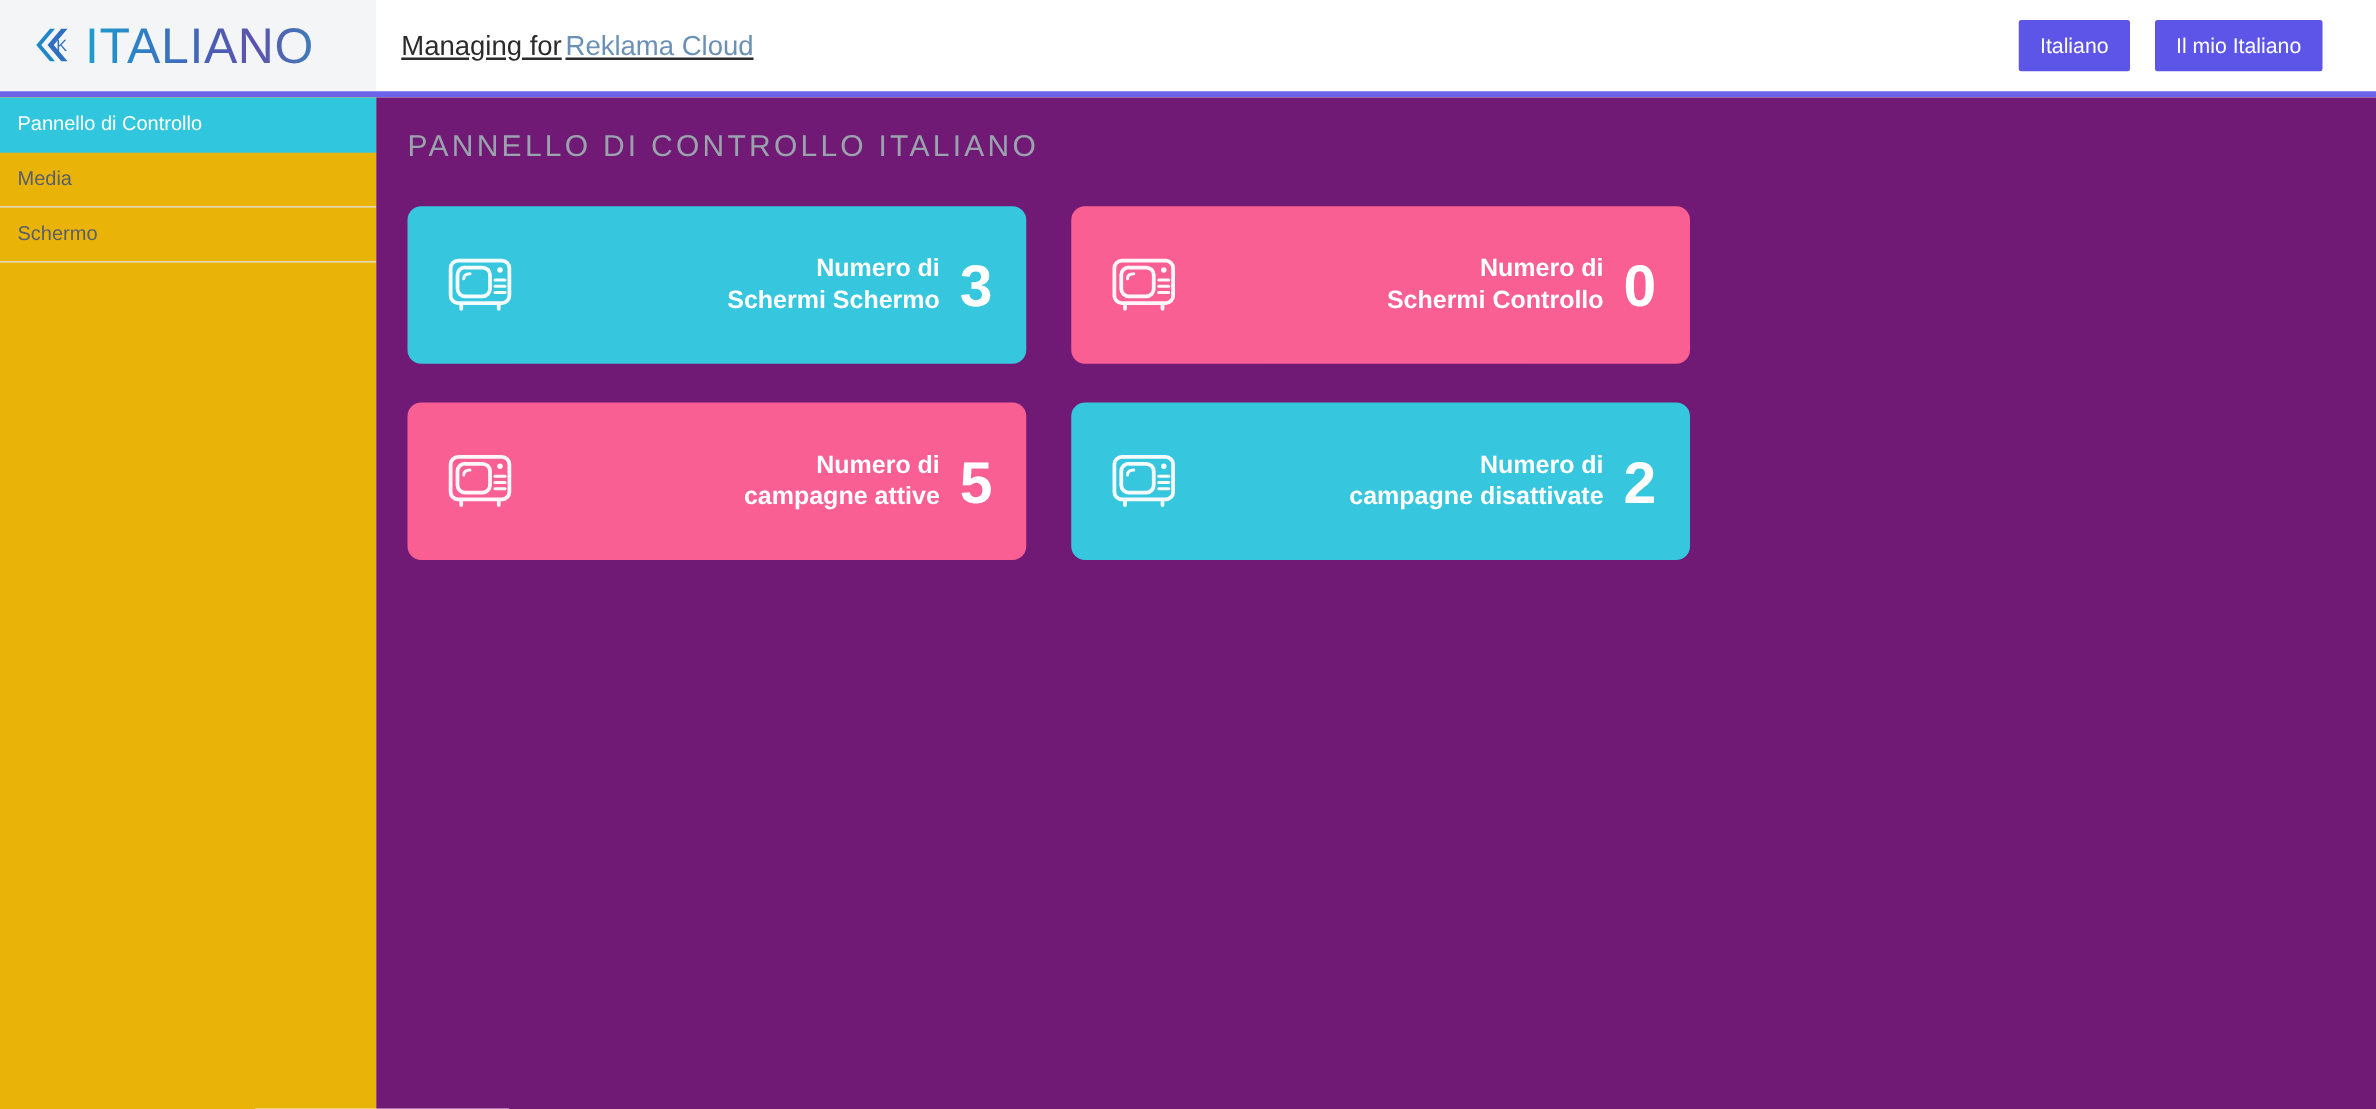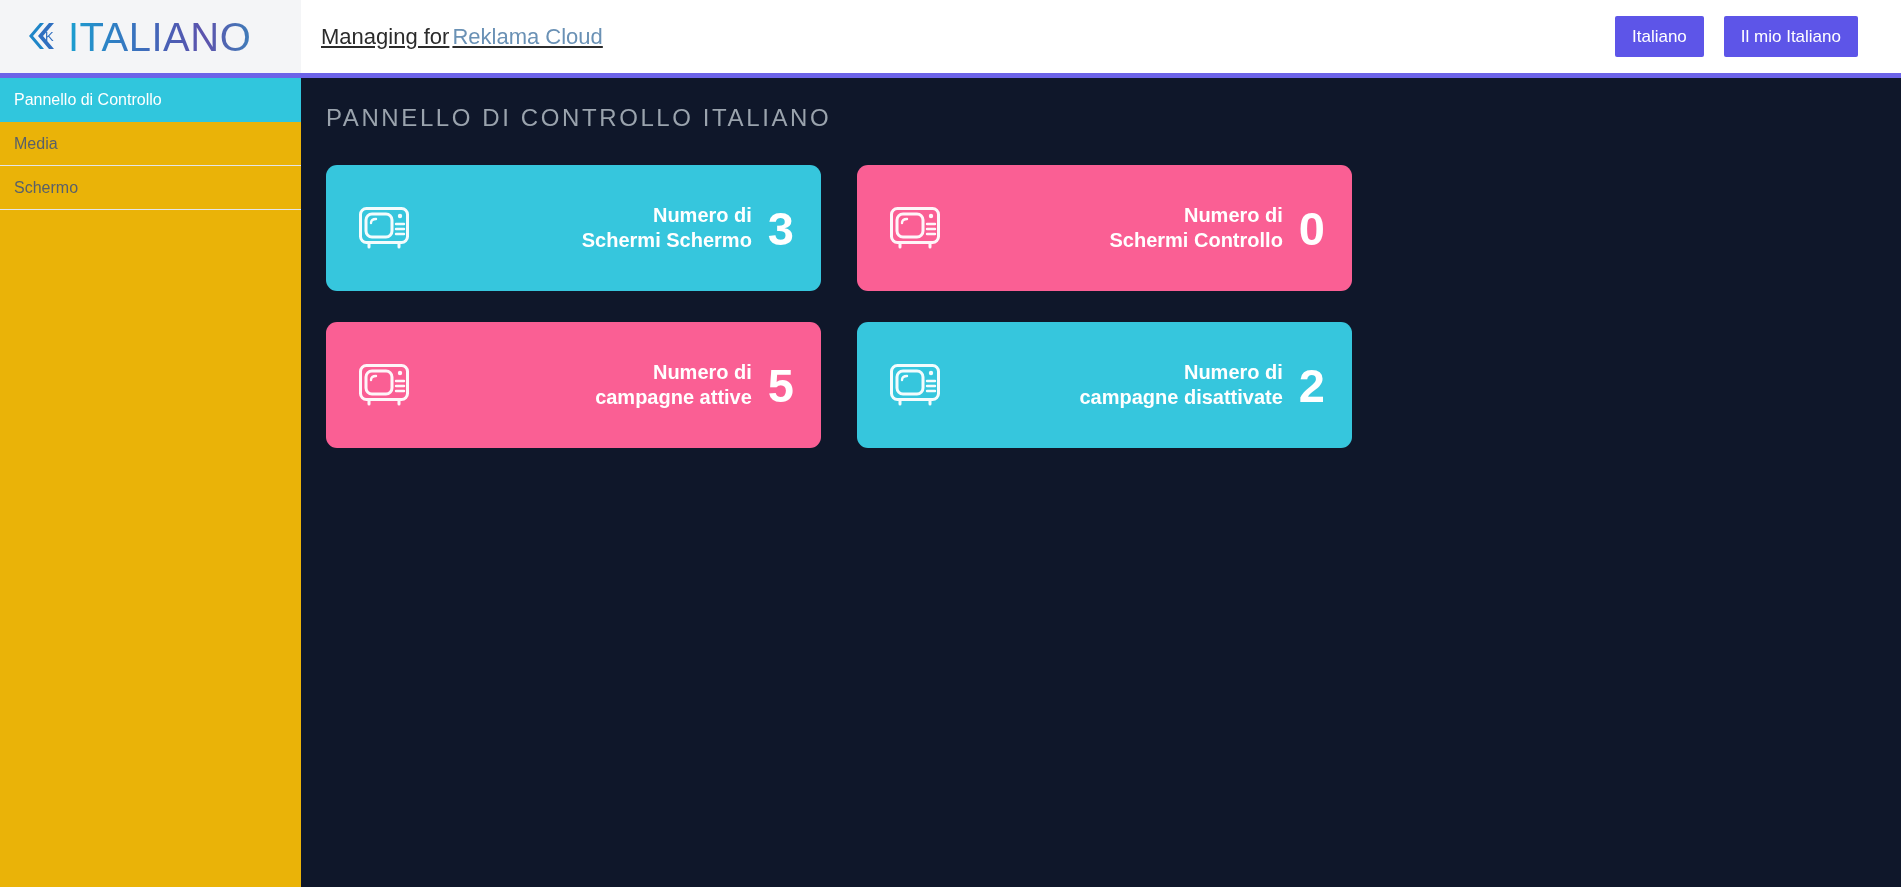--- a/index.html
+++ b/index.html
@@ -130,21 +130,21 @@
     color: #ffffff;
     border-bottom: 1px solid #30c6dd;
   }
 
   
   .main {
     position: absolute;
     top: 78px; left: 301px;
     width: 1600px;
     height: 809px;
-    background: #0f172a;
+    background: #701a75;
     padding: 26px 0 0 25px;
   }
 
   .page-title {
     font-size: 24px;
     color: #9aa3ad;
     letter-spacing: 2.6px;
     font-weight: 400;
     white-space: nowrap;
     margin-bottom: 33px;

